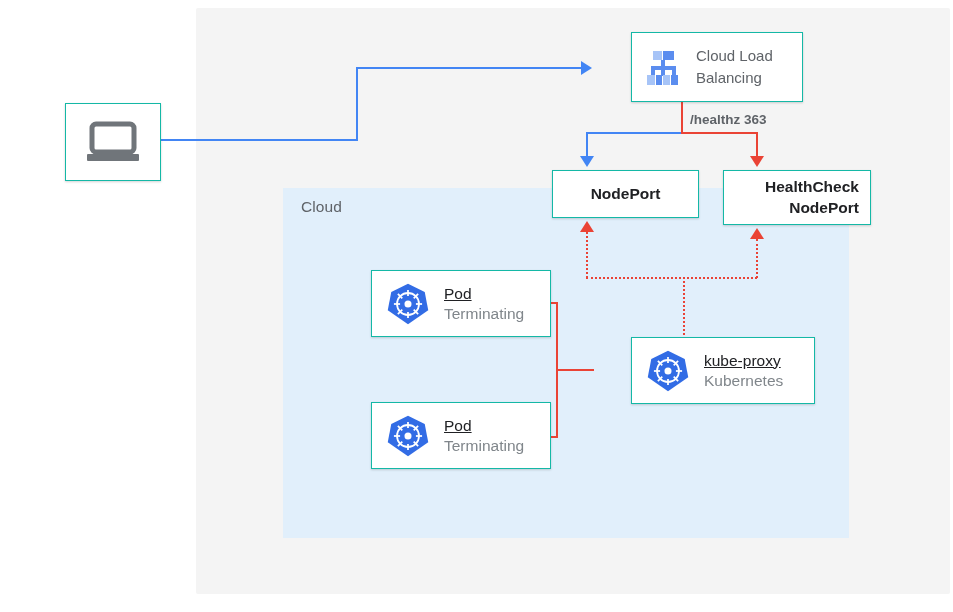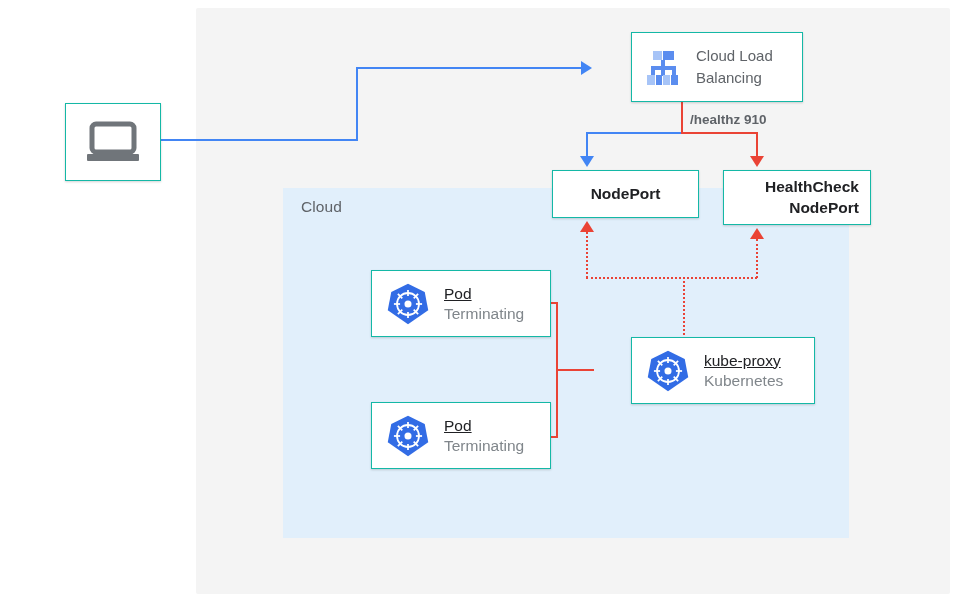--- a/index.html
+++ b/index.html
@@ -157,21 +157,21 @@
   <div class="arrow right" style="left:581px; top:61px;"></div>
 
   <div class="ln h" style="left:586px; top:132px; width:96px;"></div>
   <div class="ln v" style="left:586px; top:132px; height:26px;"></div>
   <div class="arrow down" style="left:580px; top:156px;"></div>
 
   <div class="ln v red" style="left:681px; top:102px; height:32px;"></div>
   <div class="ln h red" style="left:681px; top:132px; width:77px;"></div>
   <div class="ln v red" style="left:756px; top:132px; height:26px;"></div>
   <div class="arrow down red" style="left:750px; top:156px;"></div>
-  <div class="healthz-label">/healthz 910</div>
+  <div class="healthz-label">/healthz 363</div>
 
   <div class="dot-v" style="left:683px; top:277px; height:62px;"></div>
   <div class="dot-h" style="left:586px; top:277px; width:171px;"></div>
   <div class="dot-v" style="left:586px; top:232px; height:46px;"></div>
   <div class="arrow up red" style="left:580px; top:221px;"></div>
   <div class="dot-v" style="left:756px; top:239px; height:39px;"></div>
   <div class="arrow up red" style="left:750px; top:228px;"></div>
 
   <div class="ln h red" style="left:556px; top:369px; width:38px;"></div>
   <div class="ln v red" style="left:556px; top:302px; height:136px;"></div>

